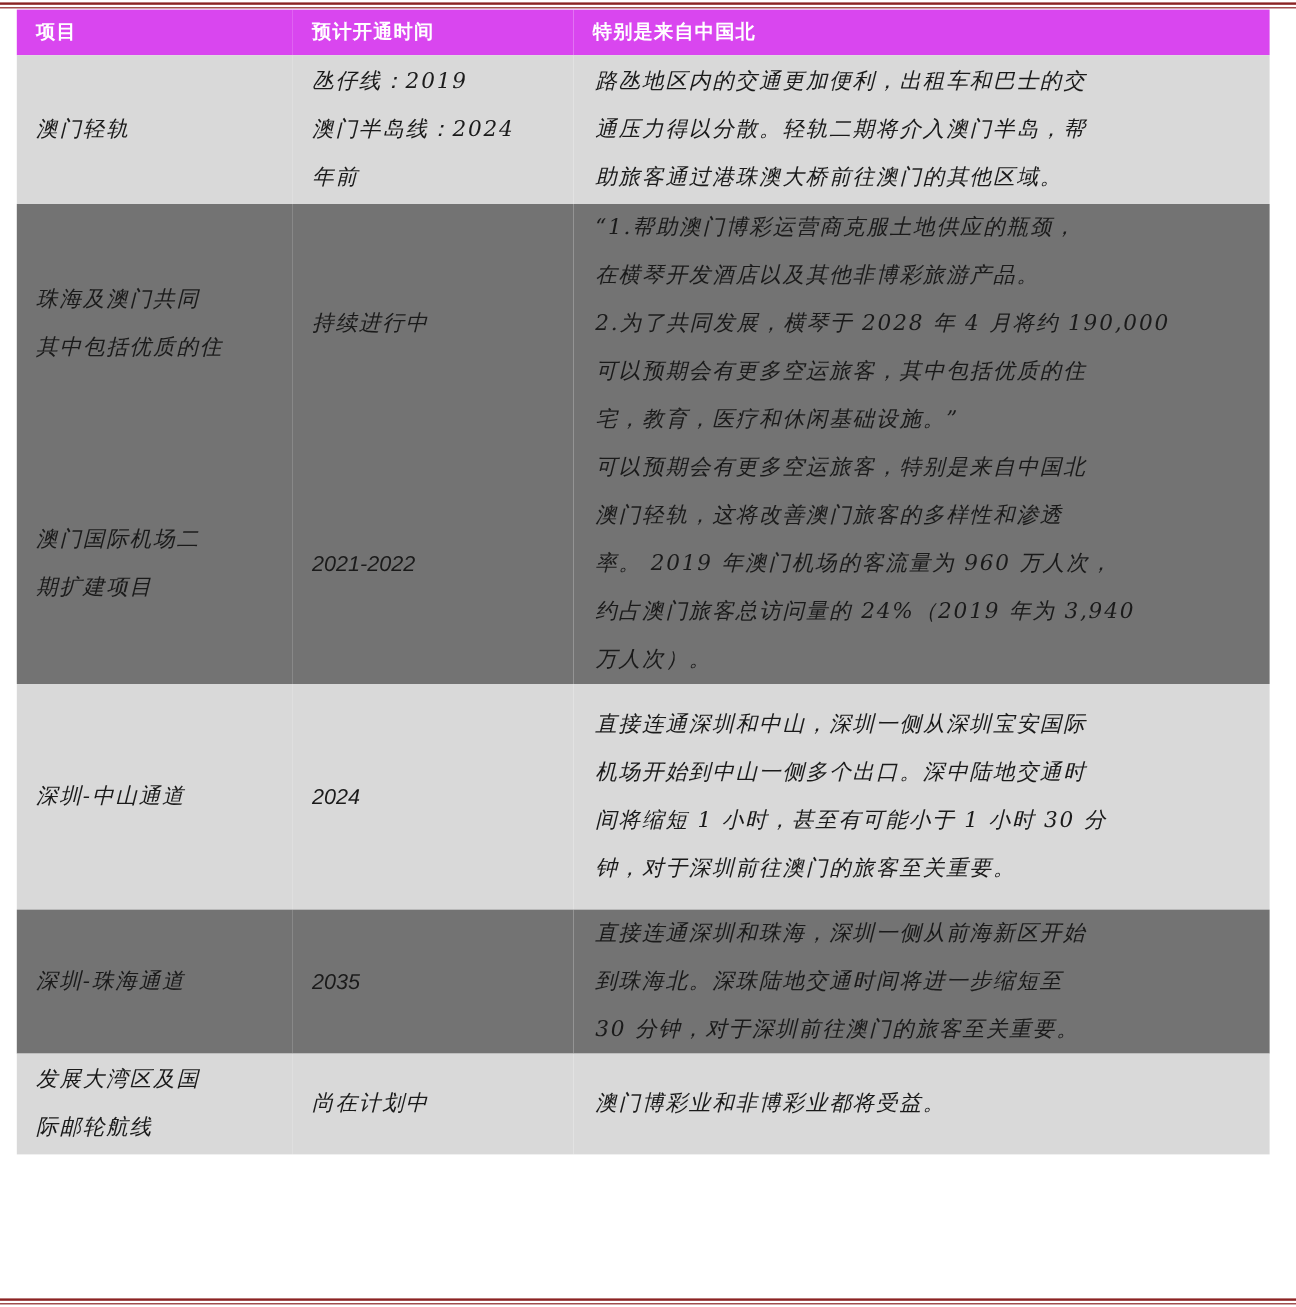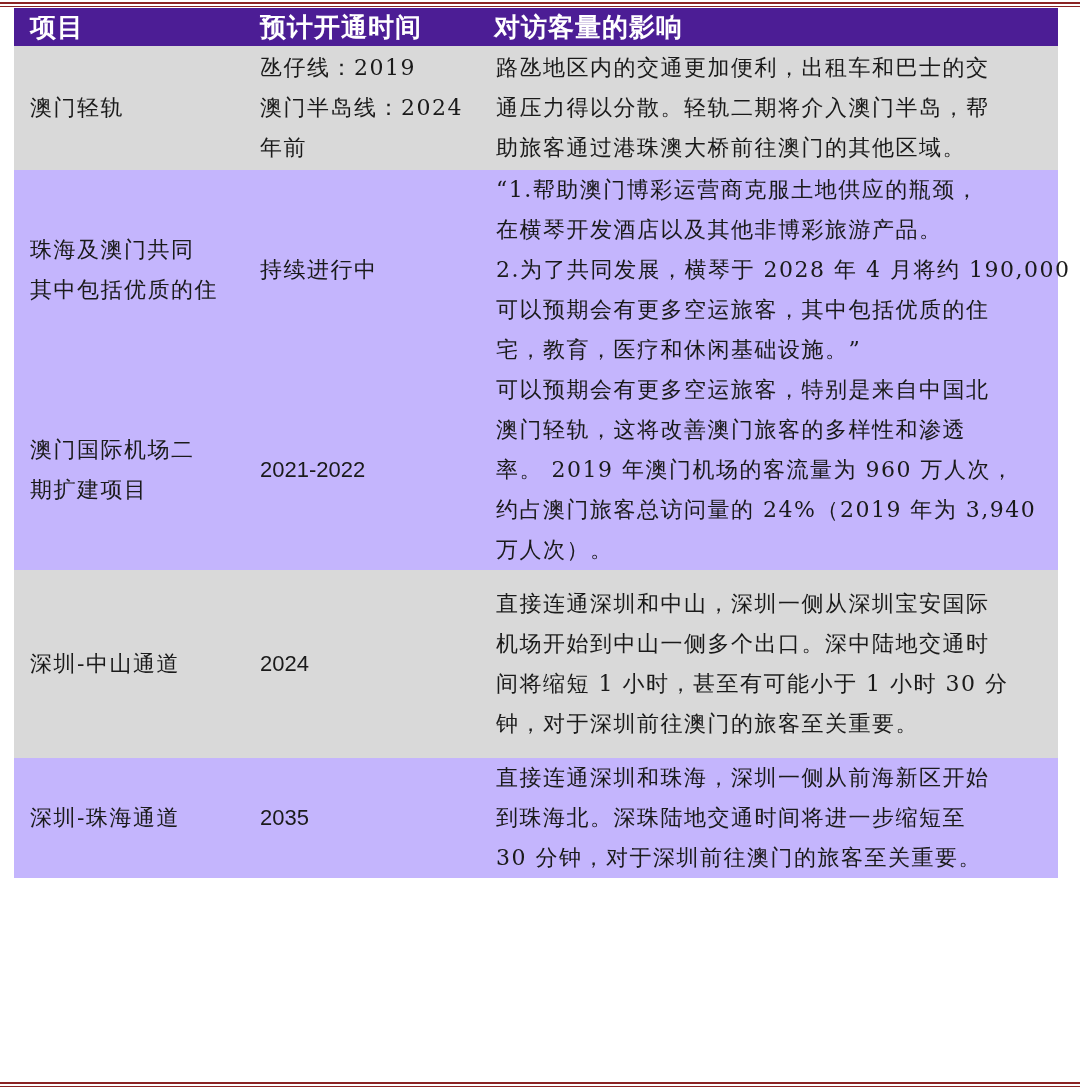--- a/index.html
+++ b/index.html
@@ -9,28 +9,28 @@
                 border-top: 2px solid #8b2323; }
     .rule-top2 { position: absolute; left: 0; top: 6px; width: 1080px; height: 0;
                  border-top: 1px solid #8b2323; }
     .rule-bottom { position: absolute; left: 0; top: 1082px; width: 1080px; height: 0;
                    border-top: 2px solid #8b2323; }
     .rule-bottom2 { position: absolute; left: 0; top: 1086px; width: 1080px; height: 0;
                     border-top: 1px solid #8b2323; }
     table.data-table { position: absolute; left: 14px; top: 8px; width: 1044px;
                        border-collapse: collapse; table-layout: fixed; }
     col.c1 { width: 230px; } col.c2 { width: 234px; } col.c3 { width: 580px; }
-    thead th { background: #4c1d95; color: #ffffff; text-align: left; font-weight: bold;
-               font-size: 26px; height: 38px; padding: 0 0 0 16px; letter-spacing: 1px;
+    thead th { background: #d946ef; color: #ffffff; text-align: left; font-weight: bold;
+               font-size: 16px; height: 38px; padding: 0 0 0 16px; letter-spacing: 1px;
                vertical-align: middle; }
-    tbody td { font-size: 22px; line-height: 40px; padding: 0 6px 0 16px; vertical-align: middle;
-               letter-spacing: 1.5px; }
+    tbody td { font-size: 18px; line-height: 40px; padding: 0 6px 0 16px; vertical-align: middle;
+               letter-spacing: 1.5px; font-style: italic; }
     tbody td.c3 { padding-left: 18px; padding-right: 6px; }
     tr.shade td { background: #d9d9d9; }
-    tr.plain td { background: #c4b5fd; }
+    tr.plain td { background: #737373; }
     tr.r1 td { height: 124px; }
     tr.r2 td { height: 198px; }
     tr.r3 td { height: 120px; }
     tr.r4 td { height: 200px; }
     tr.r5 td { height: 188px; }
     tr.r6 td { height: 116px; }
     tr.r7 td { height: 84px; }
     .num { font-family: "Liberation Sans", "DejaVu Sans", sans-serif; letter-spacing: 0; }
     .line { display: block; white-space: nowrap; }
   </style>
@@ -43,21 +43,21 @@
 <table class="data-table">
   <colgroup>
       <col class="c1">
       <col class="c2">
       <col class="c3">
     </colgroup>
   <thead>
     <tr>
       <th>项目</th>
       <th>预计开通时间</th>
-      <th>对访客量的影响</th>
+      <th>特别是来自中国北</th>
     </tr>
   </thead>
   <tbody>
     <tr class="shade r1">
       <td>
         <span class="line">澳门轻轨</span>
       </td>
       <td>
         <span class="line">氹仔线：2019</span>
         <span class="line">澳门半岛线：2024</span>
@@ -121,17 +121,29 @@
       </td>
       <td class="num">
         <span class="line">2035</span>
       </td>
       <td class="c3">
         <span class="line">直接连通深圳和珠海，深圳一侧从前海新区开始</span>
         <span class="line">到珠海北。深珠陆地交通时间将进一步缩短至</span>
         <span class="line">30 分钟，对于深圳前往澳门的旅客至关重要。</span>
       </td>
     </tr>
+    <tr class="shade r7">
+      <td>
+        <span class="line">发展大湾区及国</span>
+        <span class="line">际邮轮航线</span>
+      </td>
+      <td>
+        <span class="line">尚在计划中</span>
+      </td>
+      <td class="c3">
+        <span class="line">澳门博彩业和非博彩业都将受益。</span>
+      </td>
+    </tr>
   </tbody>
 </table>
 
 <div class="rule-bottom"></div>
 <div class="rule-bottom2"></div>
 
 </body></html>

